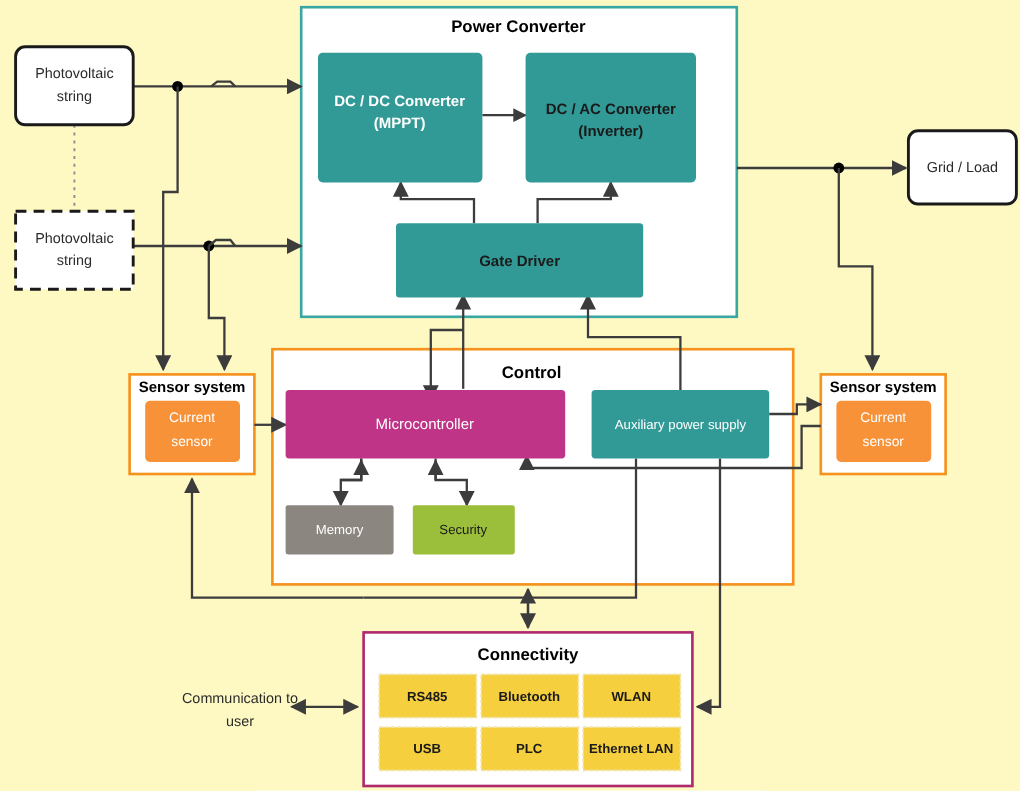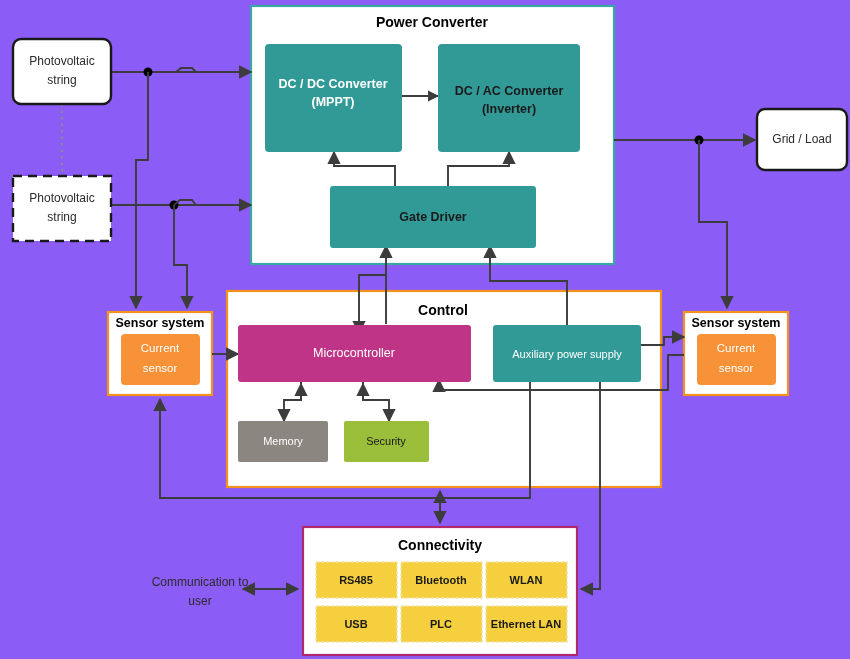--- a/index.html
+++ b/index.html
@@ -1,17 +1,17 @@
 <!DOCTYPE html>
 <html><head>
 <meta charset="utf-8">
 <style>
   html,body{margin:0;padding:0;background:#ffffff;}
   body{font-family:"Liberation Sans","DejaVu Sans",sans-serif;}
-  #stage{position:relative;width:850px;height:659px;background:#8b5cf6;overflow:hidden;}
+  #stage{position:relative;width:850px;height:659px;background:#fef9c3;overflow:hidden;}
   svg#diagram{position:absolute;left:0;top:0;width:850px;height:659px;}
   .blk-label{font-family:"Liberation Sans","DejaVu Sans",sans-serif;text-anchor:middle;dominant-baseline:middle;}
   .grp-title{font-weight:bold;font-size:14px;fill:#000000;text-anchor:middle;}
   .wht{fill:#ffffff;font-weight:bold;font-size:12.5px;}
   .wht-thin{fill:#ffffff;font-weight:normal;font-size:11.5px;}
   .blk{fill:#1a1a1a;font-weight:bold;font-size:12.5px;}
   .plain{fill:#2b2b2b;font-weight:normal;font-size:12px;}
   .conn-lbl{fill:#1a1a1a;font-weight:bold;font-size:11px;}
   .wire-b{stroke:#3c3c3c;stroke-width:1.9;fill:none;}
   .junction{fill:#000000;}

